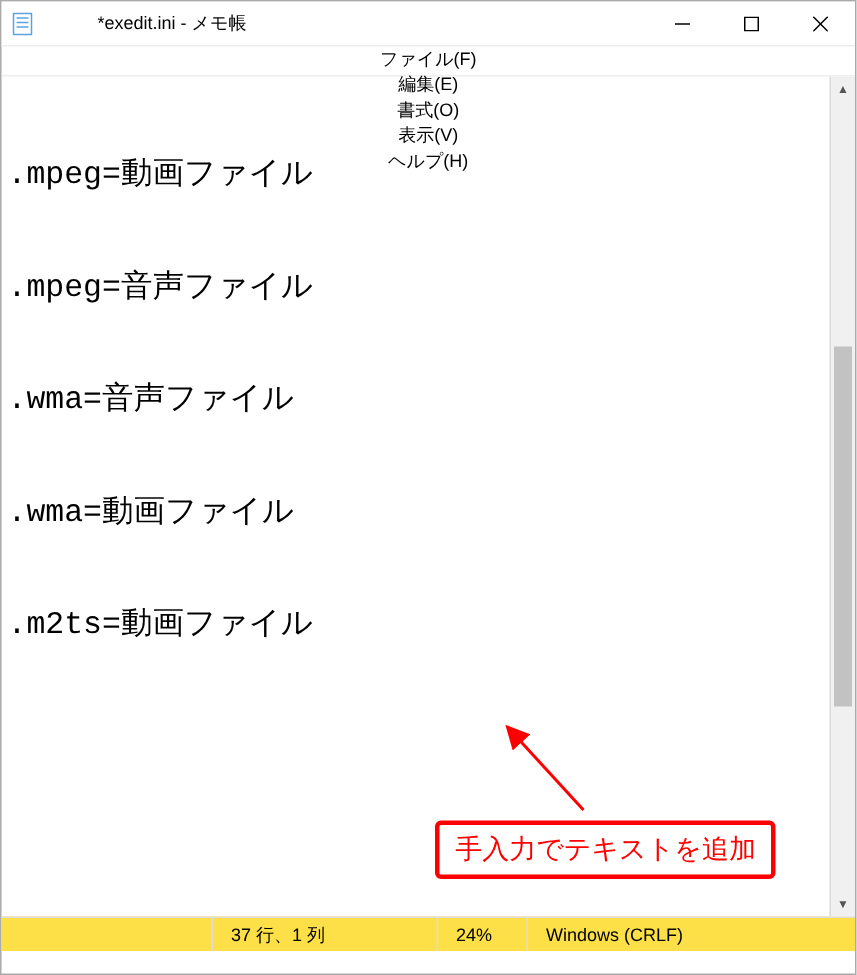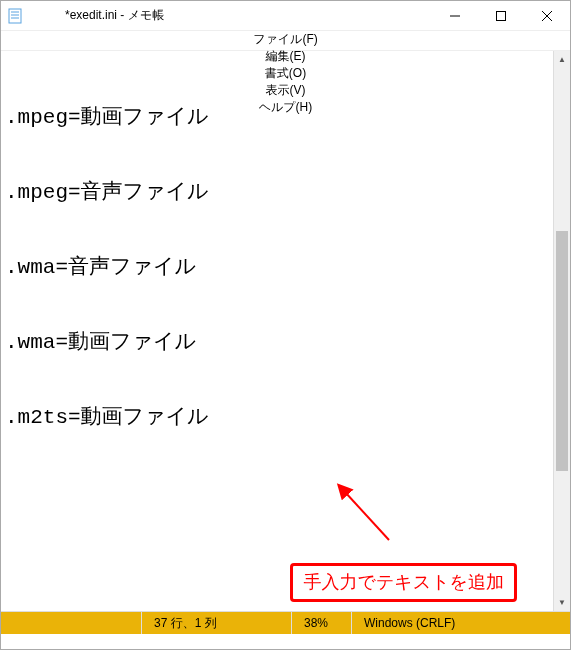--- a/index.html
+++ b/index.html
@@ -77,21 +77,21 @@
     .annotation-box {
       position: absolute;
       border: 3px solid #ff0000;
       border-radius: 4px;
       padding: 4px 10px;
       font-size: 18px;
       font-family: "Yu Gothic", sans-serif;
       color: #ff0000;
       background: #fff;
       right: 36px;
-      bottom: 9px;
+      bottom: 25px;
     }
     .arrow {
       position: absolute;
       left: 260px;
       bottom: 92px;
       width: 60px;
       height: 60px;
       pointer-events: none;
     }
     .arrow svg { width: 60px; height: 60px; overflow: visible; }
@@ -118,21 +118,21 @@
       height: 240px;
       background: #c2c2c2;
     }
     .statusbar {
       height: 23px;
       border-top: 1px solid #ddd;
       display: flex;
       align-items: center;
       font-size: 12px;
       color: #000;
-      background: #eab308;
+      background: #fde047;
     }
     .status-cell {
       padding: 0 12px;
       border-left: 1px solid #ddd;
       height: 100%;
       display: flex;
       align-items: center;
     }
     .status-cell:first-child { border-left: none; flex: 0 0 140px;}
   </style>
@@ -211,15 +211,15 @@
   <div class="scrollbar-v">
     <div class="scroll-arrow up">▲</div>
     <div class="scroll-thumb"></div>
     <div class="scroll-arrow down">▼</div>
   </div>
 </div>
 
 <div class="statusbar">
   <div class="status-cell"></div>
   <div class="status-cell" style="flex:0 0 150px;">37 行、1 列</div>
-  <div class="status-cell" style="flex:0 0 60px;">38%</div>
+  <div class="status-cell" style="flex:0 0 60px;">24%</div>
   <div class="status-cell" style="flex:0 0 120px;">Windows (CRLF)</div>
 </div>
 
 </body></html>

